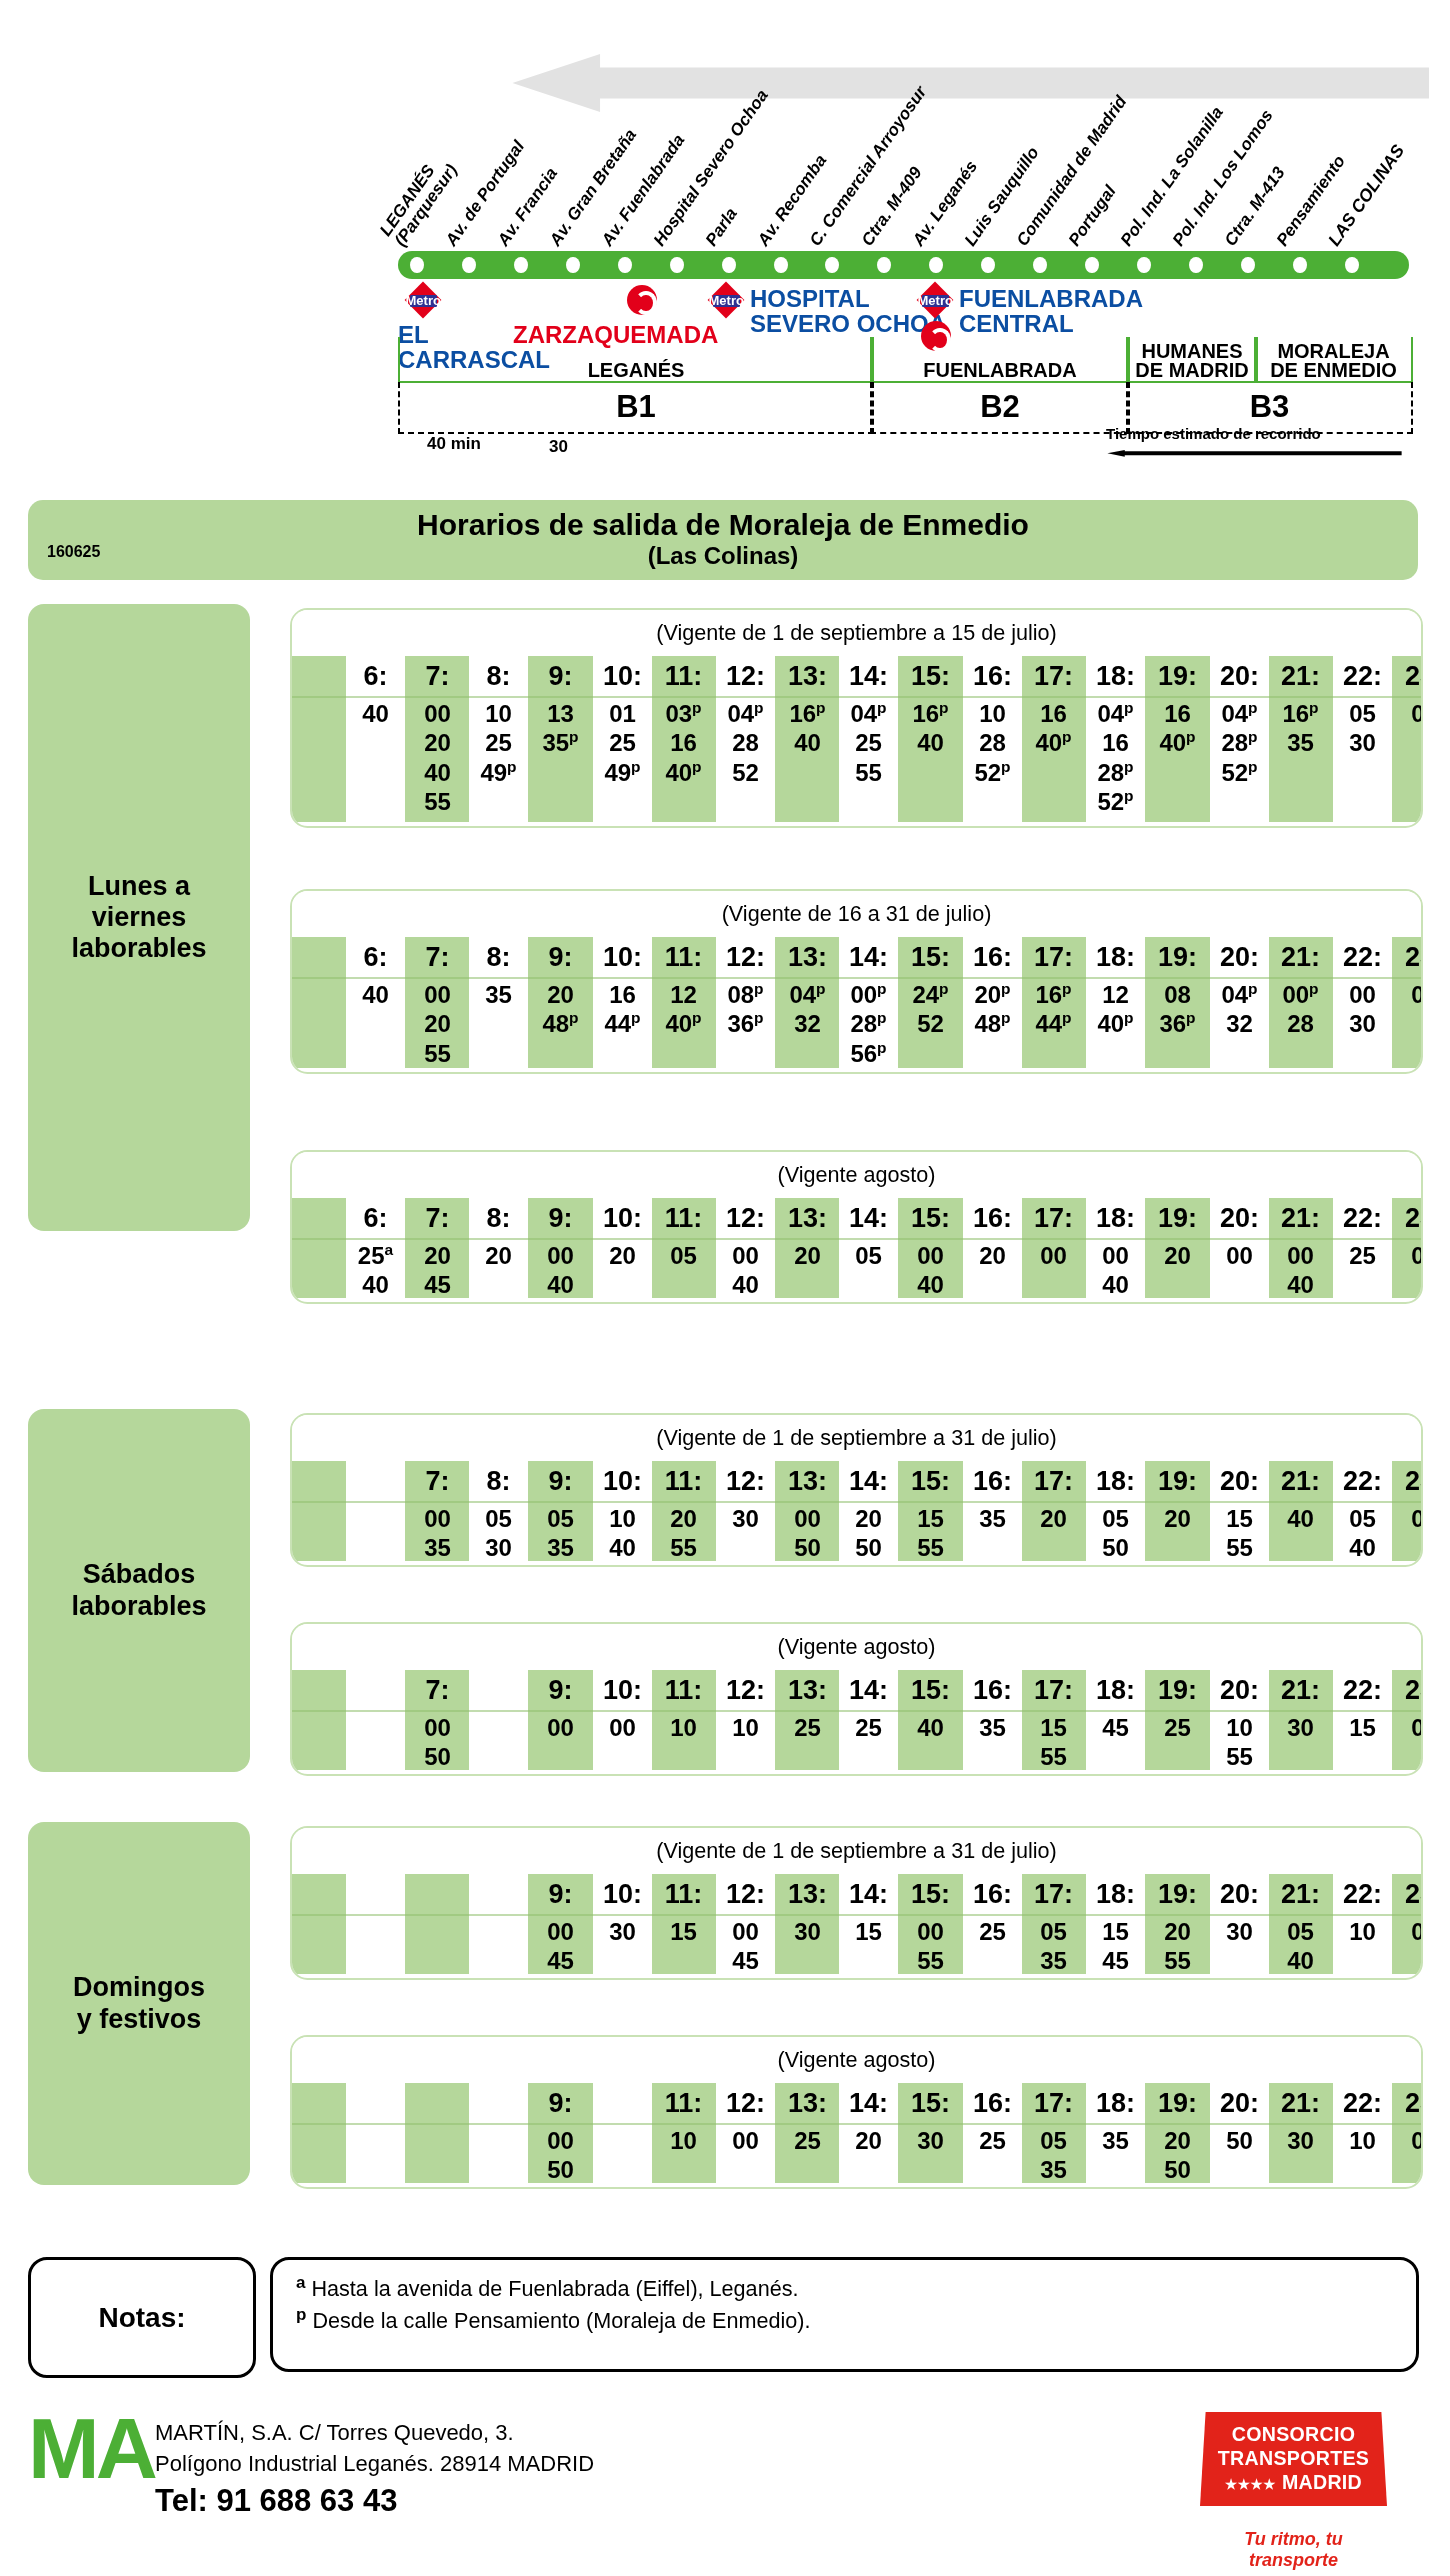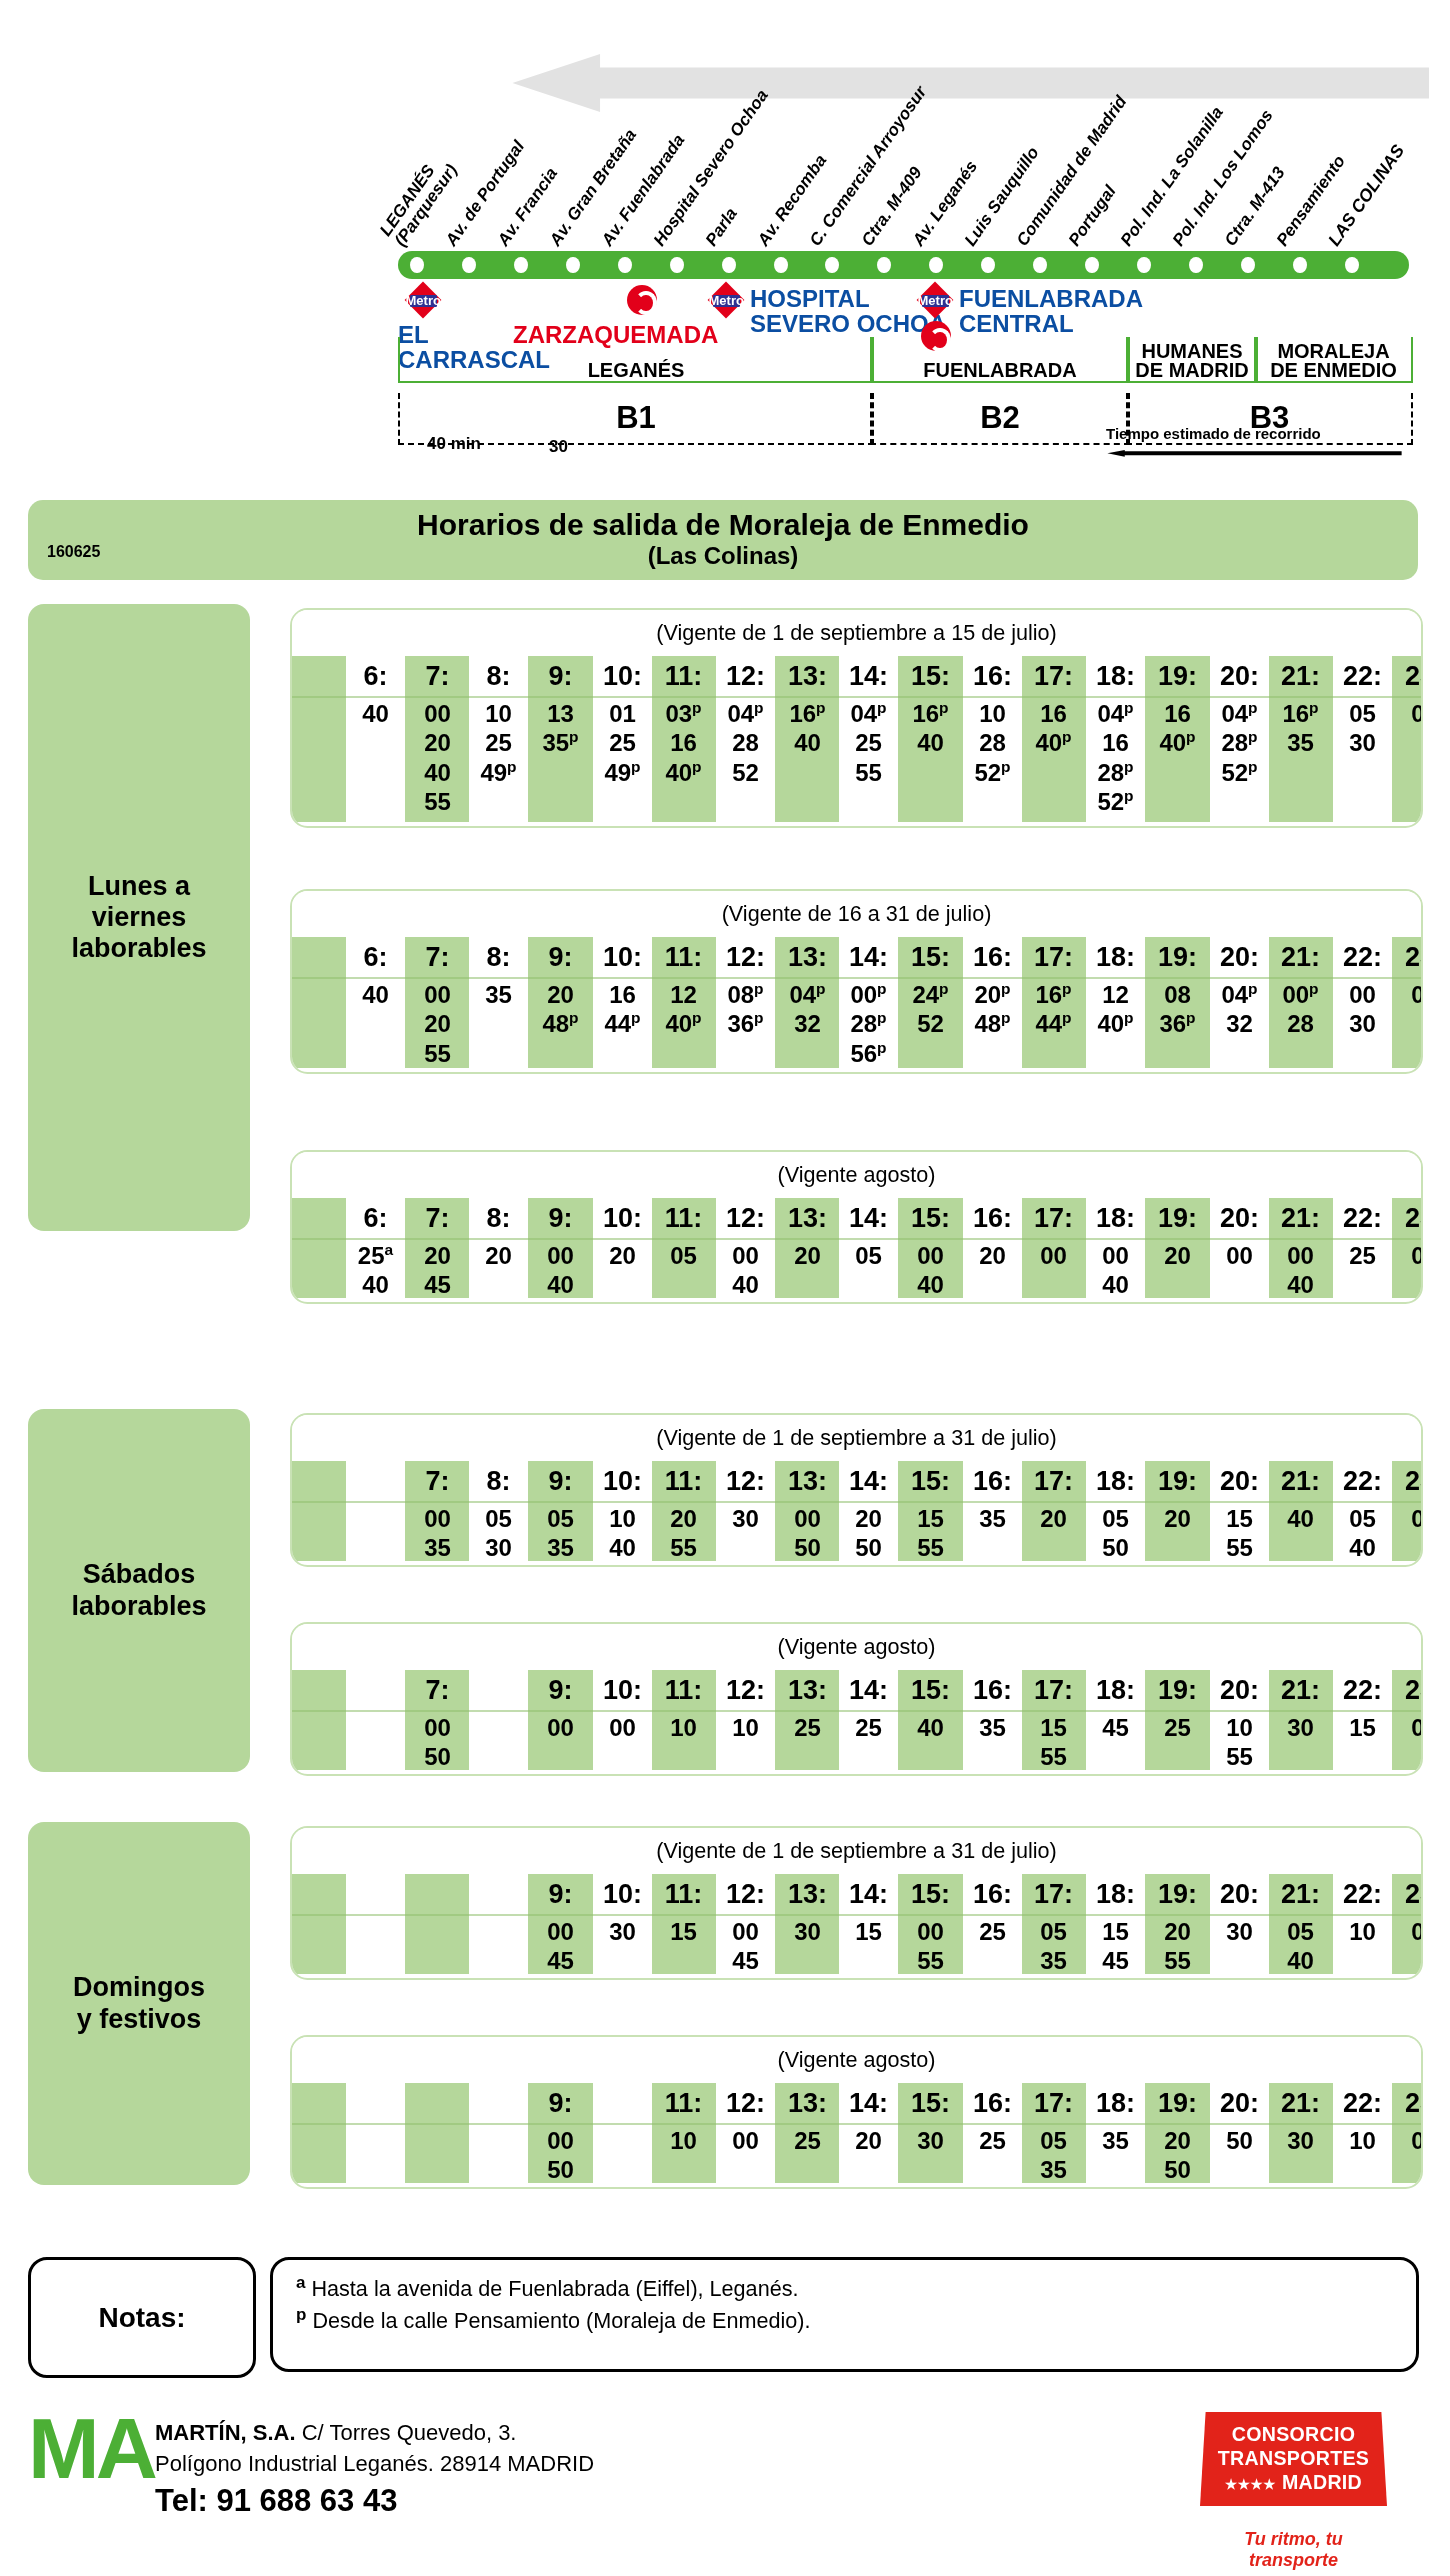--- a/index.html
+++ b/index.html
@@ -40,21 +40,21 @@
   .stn-name.red{color:#E2001A;}
 
   
   .muni-wrap{position:absolute;left:398px;top:337px;width:1011px;height:43px;}
   .muni{position:absolute;top:0;height:43px;border-left:2.7px solid #4CAF35;border-right:2.7px solid #4CAF35;
       border-bottom:2.7px solid #4CAF35;display:flex;align-items:flex-end;justify-content:center;padding-bottom:1.3px;}
   .muni span{font-size:20px;font-weight:bold;color:#000;text-align:center;line-height:0.95;}
 
   
   .zones{position:absolute;left:398px;top:382px;width:1011px;height:50px;}
-  .zone{position:absolute;top:11px;height:50px;border:2.7px dashed #000;border-top:none;
+  .zone{position:absolute;top:0;height:50px;border:2.7px dashed #000;border-top:none;
       display:flex;align-items:center;justify-content:center;}
   .zone span{font-size:31px;font-weight:bold;}
   .time-lbl{position:absolute;font-size:17px;font-weight:bold;color:#000;}
   .arrow-note{position:absolute;left:1106px;top:425px;font-size:15px;font-weight:bold;}
   .arrow-line{position:absolute;left:1106px;top:450px;width:297px;height:6.7px;}
 
   
   #titlebar{position:absolute;left:28px;top:500px;width:1390px;height:80px;background:#B5D79B;border-radius:15px;}
   #titlebar .code{position:absolute;left:19px;top:43px;font-size:16px;font-weight:bold;color:#000;}
   #titlebar .t1{position:absolute;left:0;right:0;top:8px;text-align:center;font-size:30px;font-weight:bold;}
@@ -84,21 +84,21 @@
   #notes-label span{font-size:28px;font-weight:bold;}
   #notes-box{position:absolute;left:270px;top:2257px;width:1149px;height:115px;border:3.4px solid #000;border-radius:19px;
       background:#fff;padding:12px 23px;box-sizing:border-box;}
   #notes-box .nline{font-size:21.6px;line-height:1.32;color:#000;}
   #notes-box .nline sup{font-size:17px;font-weight:bold;}
 
   
   #footer{position:absolute;left:0;top:2397px;width:1450px;height:179px;}
   .ma-logo{position:absolute;left:28px;top:12px;font-size:86px;font-weight:bold;color:#4CAF35;line-height:0.92;letter-spacing:-4px;}
   .op-l1{position:absolute;left:155px;top:23px;font-size:22px;color:#000;}
-  .op-l1 b{font-weight:bold;text-align:center;}
+  .op-l1 b{font-weight:normal;text-align:center;}
   .op-l2{position:absolute;left:155px;top:54px;font-size:22px;color:#000;}
   .op-tel{position:absolute;left:155px;top:86px;font-size:31px;font-weight:bold;color:#000;}
   .crtm{position:absolute;left:1200px;top:15px;width:187px;height:94px;background:#E2231A;
       clip-path:polygon(3% 0,97% 0,100% 100%,0 100%);
       display:flex;flex-direction:column;align-items:center;justify-content:center;color:#fff;}
   .crtm div{font-size:19.6px;font-weight:bold;letter-spacing:0.3px;line-height:1.22;}
   .crtm .stars{font-size:13.5px;letter-spacing:0.7px;}
   .crtm-slogan{position:absolute;left:1200px;top:132px;width:187px;text-align:center;font-size:18px;font-weight:bold;
       font-style:italic;color:#E2231A;}
 </style>

